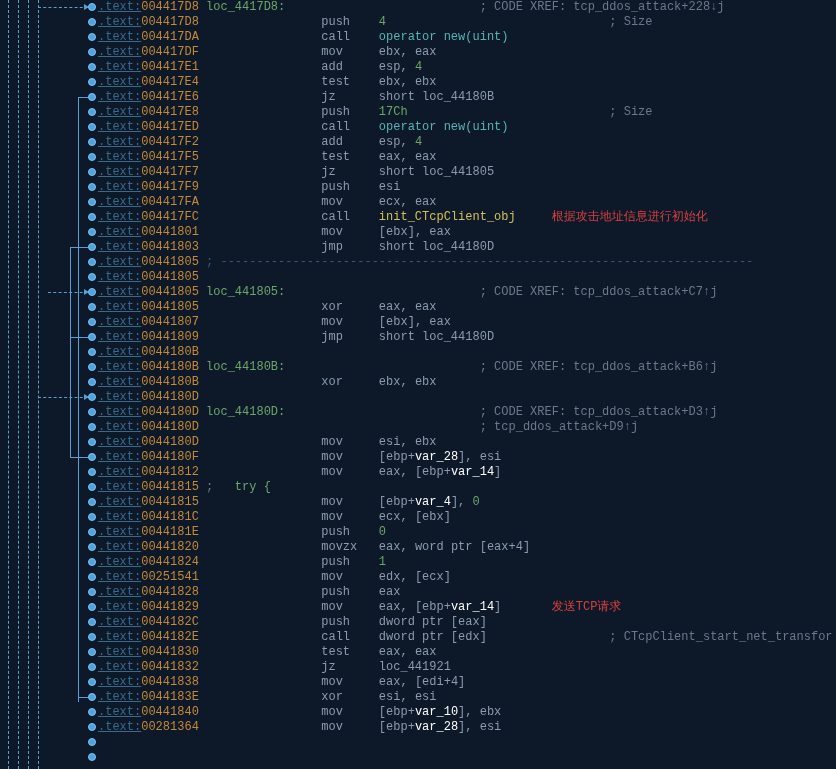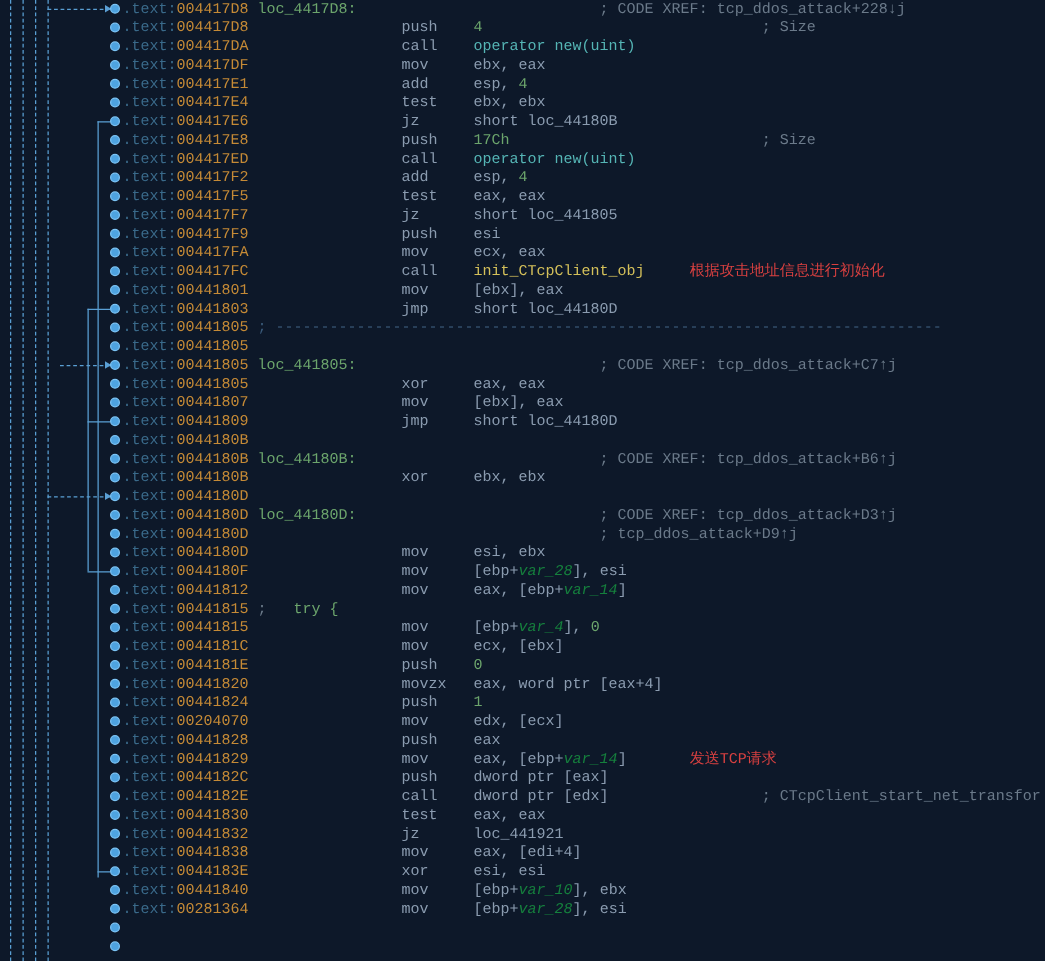--- a/index.html
+++ b/index.html
@@ -54,29 +54,29 @@
 }
 .arrow-r {
   position:absolute;
   width:0;height:0;
   border-top:3px solid transparent;
   border-bottom:3px solid transparent;
   border-left:5px solid #5a9fd4;
 }
 .code { flex:1; padding-top:0; }
 .line { height:15px; white-space:pre; }
-.seg   { color:#3a6a8a; }
+.seg   { color:#3a6a8a;text-decoration:underline; }
 .addr  { color:#c58a36; }
 .label { color:#6ca56c; }
 .mnem  { color:#8b9cb0; }
 .op    { color:#8b9cb0; }
 .num   { color:#6ca56c; }
 .func  { color:#55b5b5; }
 .funcy { color:#d4c05a; }
-.var   { color:#15803d;font-style:italic; }
+.var   { color:#ffffff; }
 .cmt   { color:#6b7a8a; }
 .anno  { color:#d84040; }
 .dash  { color:#3a5a7a; }
 </style>
 </head>
 <body>
 
 <div class="view">
   <div class="gutter">
     <div class="flow-col" style="left:8px"></div>
@@ -184,21 +184,21 @@
       <div class="line"><span class="seg">.text:</span><span class="addr">0044180D </span><span class="mnem">                                      </span><span class="cmt">; tcp_ddos_attack+D9↑j</span></div>
       <div class="line"><span class="seg">.text:</span><span class="addr">0044180D </span>                <span class="mnem">mov     </span><span class="op">esi</span><span class="op">, </span><span class="op">ebx</span></div>
       <div class="line"><span class="seg">.text:</span><span class="addr">0044180F </span>                <span class="mnem">mov     </span><span class="op">[ebp+</span><span class="var">var_28</span><span class="op">]</span><span class="op">, </span><span class="op">esi</span></div>
       <div class="line"><span class="seg">.text:</span><span class="addr">00441812 </span>                <span class="mnem">mov     </span><span class="op">eax</span><span class="op">, </span><span class="op">[ebp+</span><span class="var">var_14</span><span class="op">]</span></div>
       <div class="line"><span class="seg">.text:</span><span class="addr">00441815 </span><span class="cmt">;   </span><span class="label">try {</span></div>
       <div class="line"><span class="seg">.text:</span><span class="addr">00441815 </span>                <span class="mnem">mov     </span><span class="op">[ebp+</span><span class="var">var_4</span><span class="op">]</span><span class="op">, </span><span class="num">0</span></div>
       <div class="line"><span class="seg">.text:</span><span class="addr">0044181C </span>                <span class="mnem">mov     </span><span class="op">ecx</span><span class="op">, </span><span class="op">[ebx]</span></div>
       <div class="line"><span class="seg">.text:</span><span class="addr">0044181E </span>                <span class="mnem">push    </span><span class="num">0</span></div>
       <div class="line"><span class="seg">.text:</span><span class="addr">00441820 </span>                <span class="mnem">movzx   </span><span class="op">eax</span><span class="op">, </span><span class="op">word ptr [eax+4]</span></div>
       <div class="line"><span class="seg">.text:</span><span class="addr">00441824 </span>                <span class="mnem">push    </span><span class="num">1</span></div>
-      <div class="line"><span class="seg">.text:</span><span class="addr">00204070 </span>                <span class="mnem">mov     </span><span class="op">edx</span><span class="op">, </span><span class="op">[ecx]</span></div>
+      <div class="line"><span class="seg">.text:</span><span class="addr">00251541 </span>                <span class="mnem">mov     </span><span class="op">edx</span><span class="op">, </span><span class="op">[ecx]</span></div>
       <div class="line"><span class="seg">.text:</span><span class="addr">00441828 </span>                <span class="mnem">push    </span><span class="op">eax</span></div>
       <div class="line"><span class="seg">.text:</span><span class="addr">00441829 </span>                <span class="mnem">mov     </span><span class="op">eax</span><span class="op">, </span><span class="op">[ebp+</span><span class="var">var_14</span><span class="op">]</span>       <span class="anno">发送TCP请求</span></div>
       <div class="line"><span class="seg">.text:</span><span class="addr">0044182C </span>                <span class="mnem">push    </span><span class="op">dword ptr [eax]</span></div>
       <div class="line"><span class="seg">.text:</span><span class="addr">0044182E </span>                <span class="mnem">call    </span><span class="op">dword ptr [edx]</span>                 <span class="cmt">; CTcpClient_start_net_transfor</span></div>
       <div class="line"><span class="seg">.text:</span><span class="addr">00441830 </span>                <span class="mnem">test    </span><span class="op">eax</span><span class="op">, </span><span class="op">eax</span></div>
       <div class="line"><span class="seg">.text:</span><span class="addr">00441832 </span>                <span class="mnem">jz      </span><span class="mnem">loc_441921</span></div>
       <div class="line"><span class="seg">.text:</span><span class="addr">00441838 </span>                <span class="mnem">mov     </span><span class="op">eax</span><span class="op">, </span><span class="op">[edi+4]</span></div>
       <div class="line"><span class="seg">.text:</span><span class="addr">0044183E </span>                <span class="mnem">xor     </span><span class="op">esi</span><span class="op">, </span><span class="op">esi</span></div>
       <div class="line"><span class="seg">.text:</span><span class="addr">00441840 </span>                <span class="mnem">mov     </span><span class="op">[ebp+</span><span class="var">var_10</span><span class="op">]</span><span class="op">, </span><span class="op">ebx</span></div>
       <div class="line"><span class="seg">.text:</span><span class="addr">00281364 </span>                <span class="mnem">mov     </span><span class="op">[ebp+</span><span class="var">var_28</span><span class="op">]</span><span class="op">, </span><span class="op">esi</span></div>

